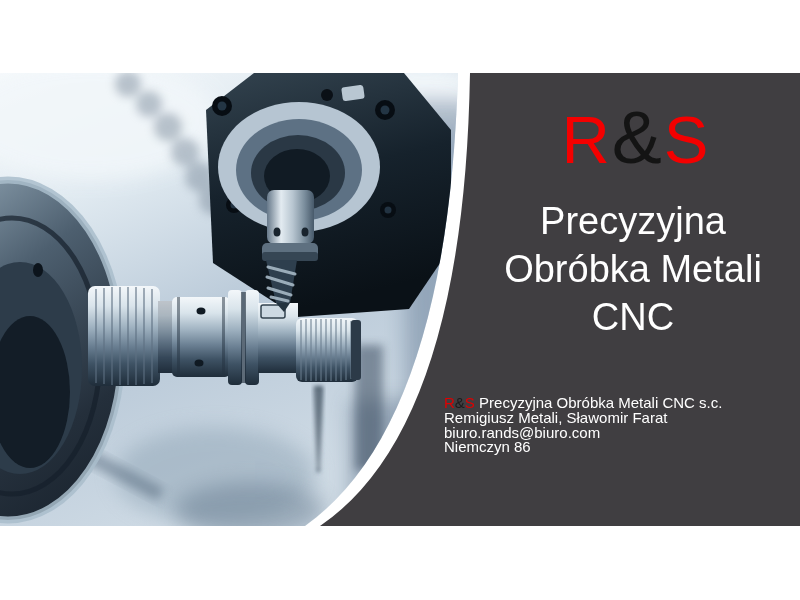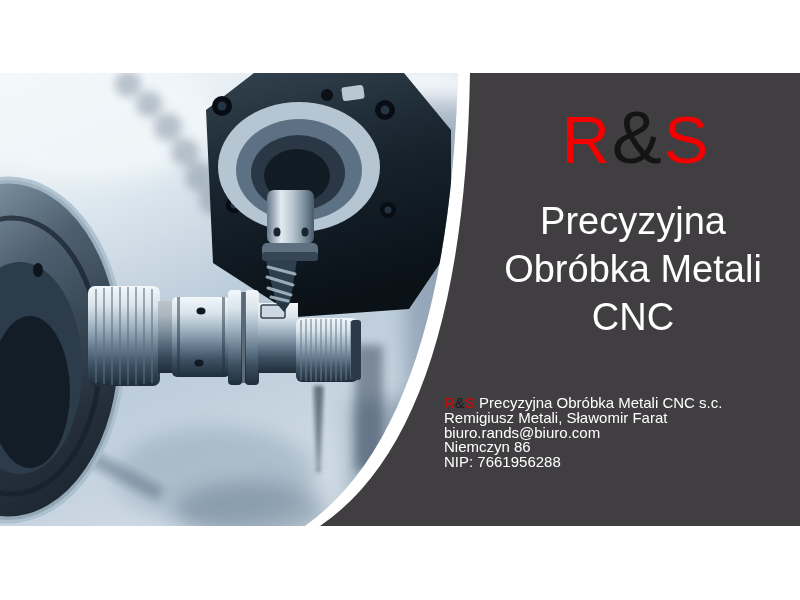--- a/index.html
+++ b/index.html
@@ -178,15 +178,14 @@
     <div>Precyzyjna</div>
     <div>Obróbka Metali</div>
     <div>CNC</div>
   </div>
 
   <div class="contact">
     <div><span class="red">R</span><span class="amp">&amp;</span><span class="red">S</span><span> Precyzyjna Obróbka Metali CNC s.c.</span></div>
     <div>Remigiusz Metali, Sławomir Farat</div>
     <div>biuro.rands@biuro.com</div>
     <div>Niemczyn 86</div>
-    <div>NIP: 7661956288</div>
   </div>
 </div>
 
 </body></html>

